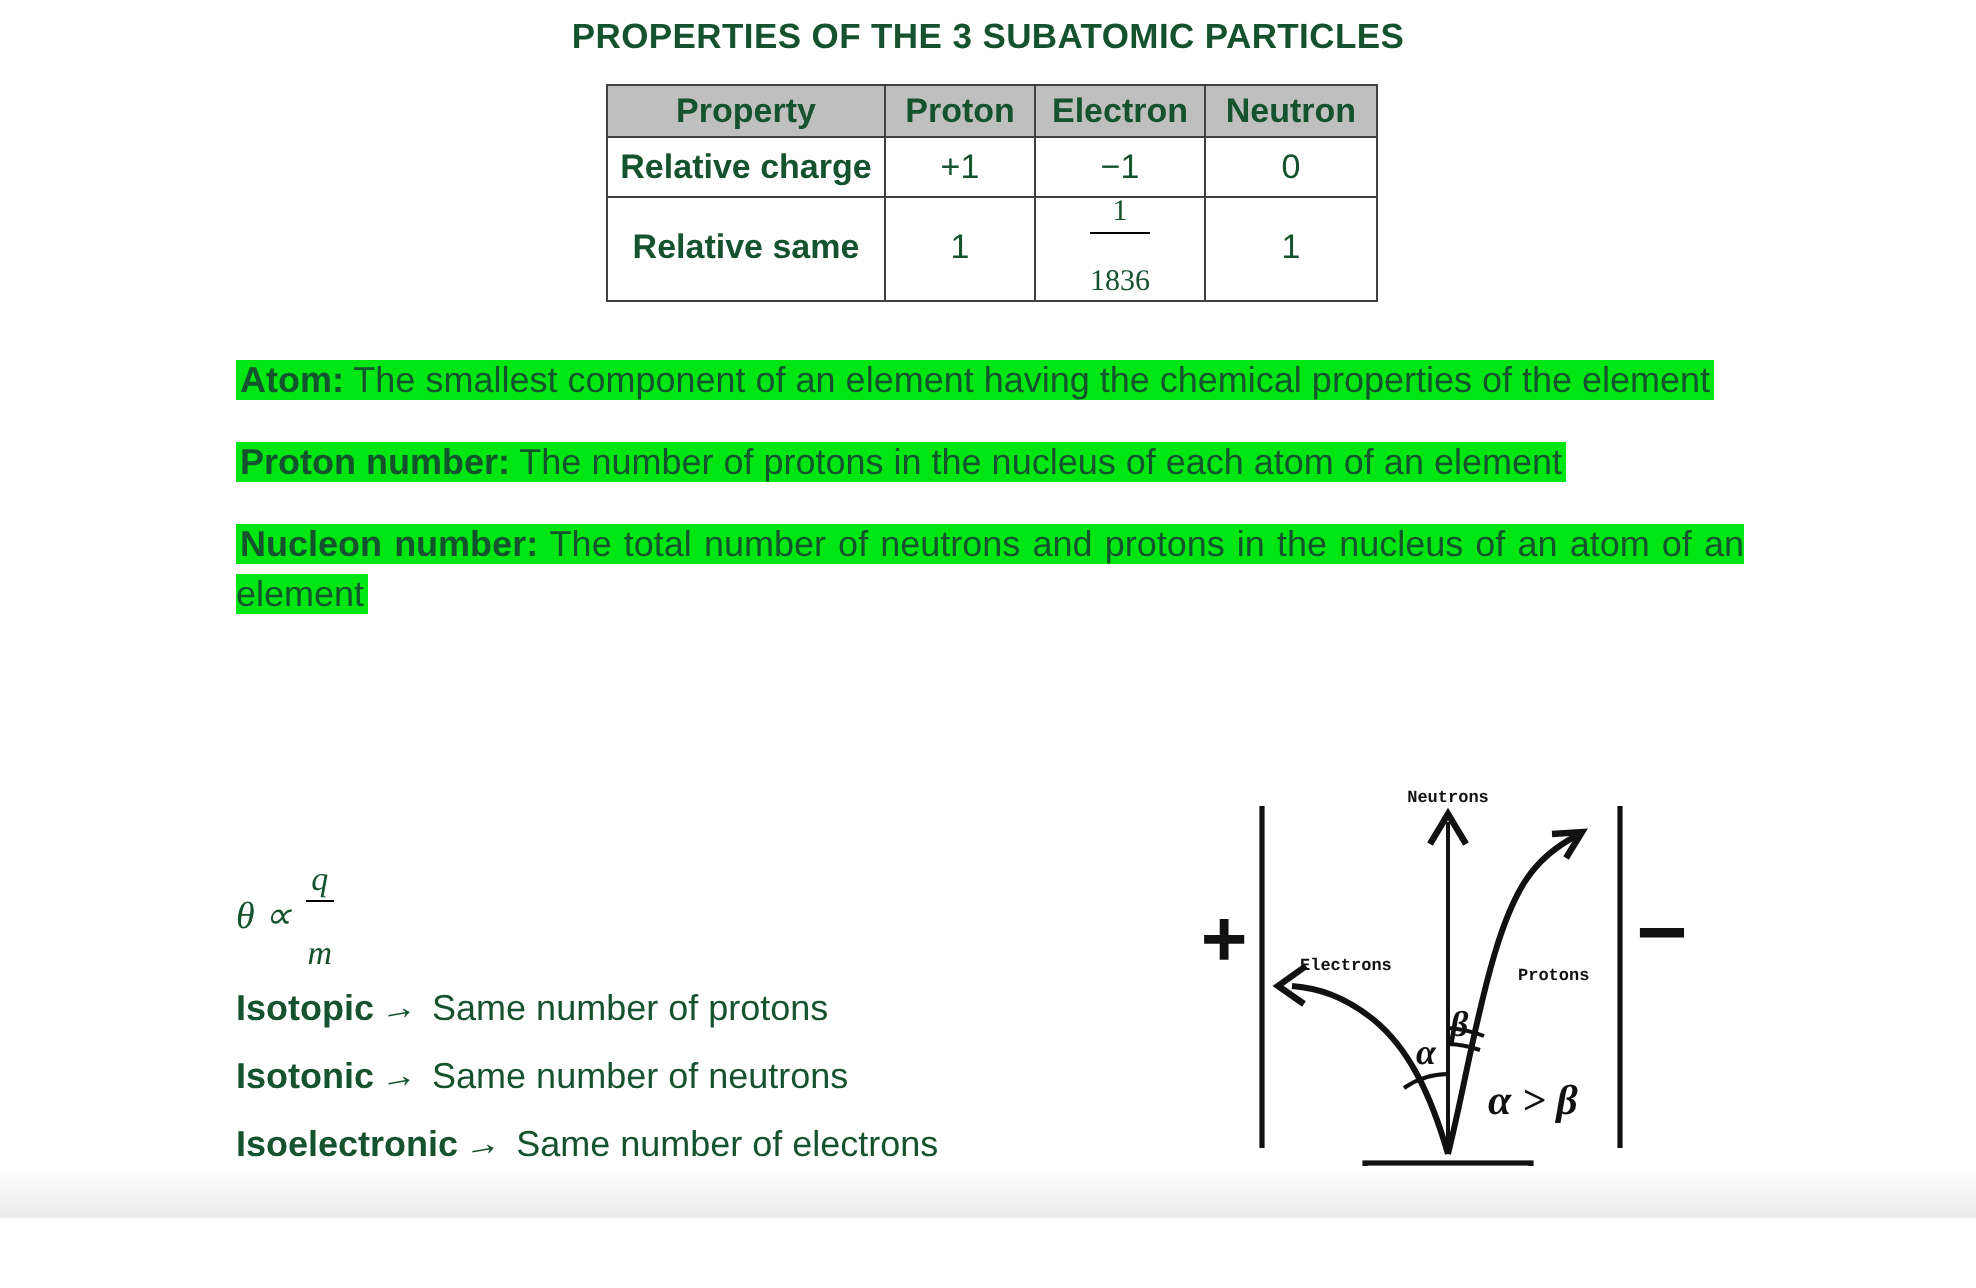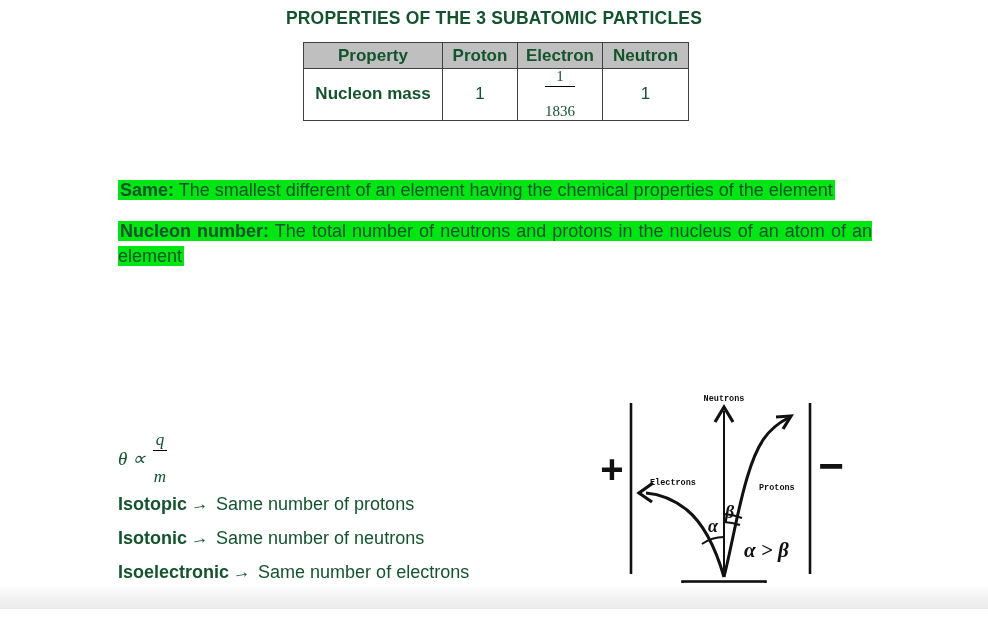--- a/index.html
+++ b/index.html
@@ -77,36 +77,43 @@
     </colgroup>
     <thead>
       <tr>
         <th>Property</th>
         <th>Proton</th>
         <th>Electron</th>
         <th>Neutron</th>
       </tr>
     </thead>
     <tbody>
+      <tr class="row-charge">
+        <td class="prop-col">Relative charge</td>
+        <td>+1</td>
+        <td>−1</td>
+        <td>0</td>
+      </tr>
       <tr class="row-mass">
-        <td class="prop-col">Nucleon mass</td>
+        <td class="prop-col">Relative same</td>
         <td>1</td>
         <td>
           <span class="frac mass-frac">
             <span class="num">1</span>
             <span class="den">1836</span>
           </span>
         </td>
         <td>1</td>
       </tr>
     </tbody>
   </table>
 
   <div class="defs">
-    <p><span class="hl"><span class="term">Same:</span><span> The smallest different of an element having the chemical properties of the element</span></span></p>
+    <p><span class="hl"><span class="term">Atom:</span><span> The smallest component of an element having the chemical properties of the element</span></span></p>
+    <p><span class="hl"><span class="term">Proton number:</span><span> The number of protons in the nucleus of each atom of an element</span></span></p>
     <p><span class="hl"><span class="term">Nucleon number:</span><span> The total number of neutrons and protons in the nucleus of an atom of an element</span></span></p>
   </div>
 
   <div class="deflect">
     <div class="formula">
       <span>θ ∝</span>
       <span class="frac">
         <span class="num">q</span>
         <span class="den">m</span>
       </span>

